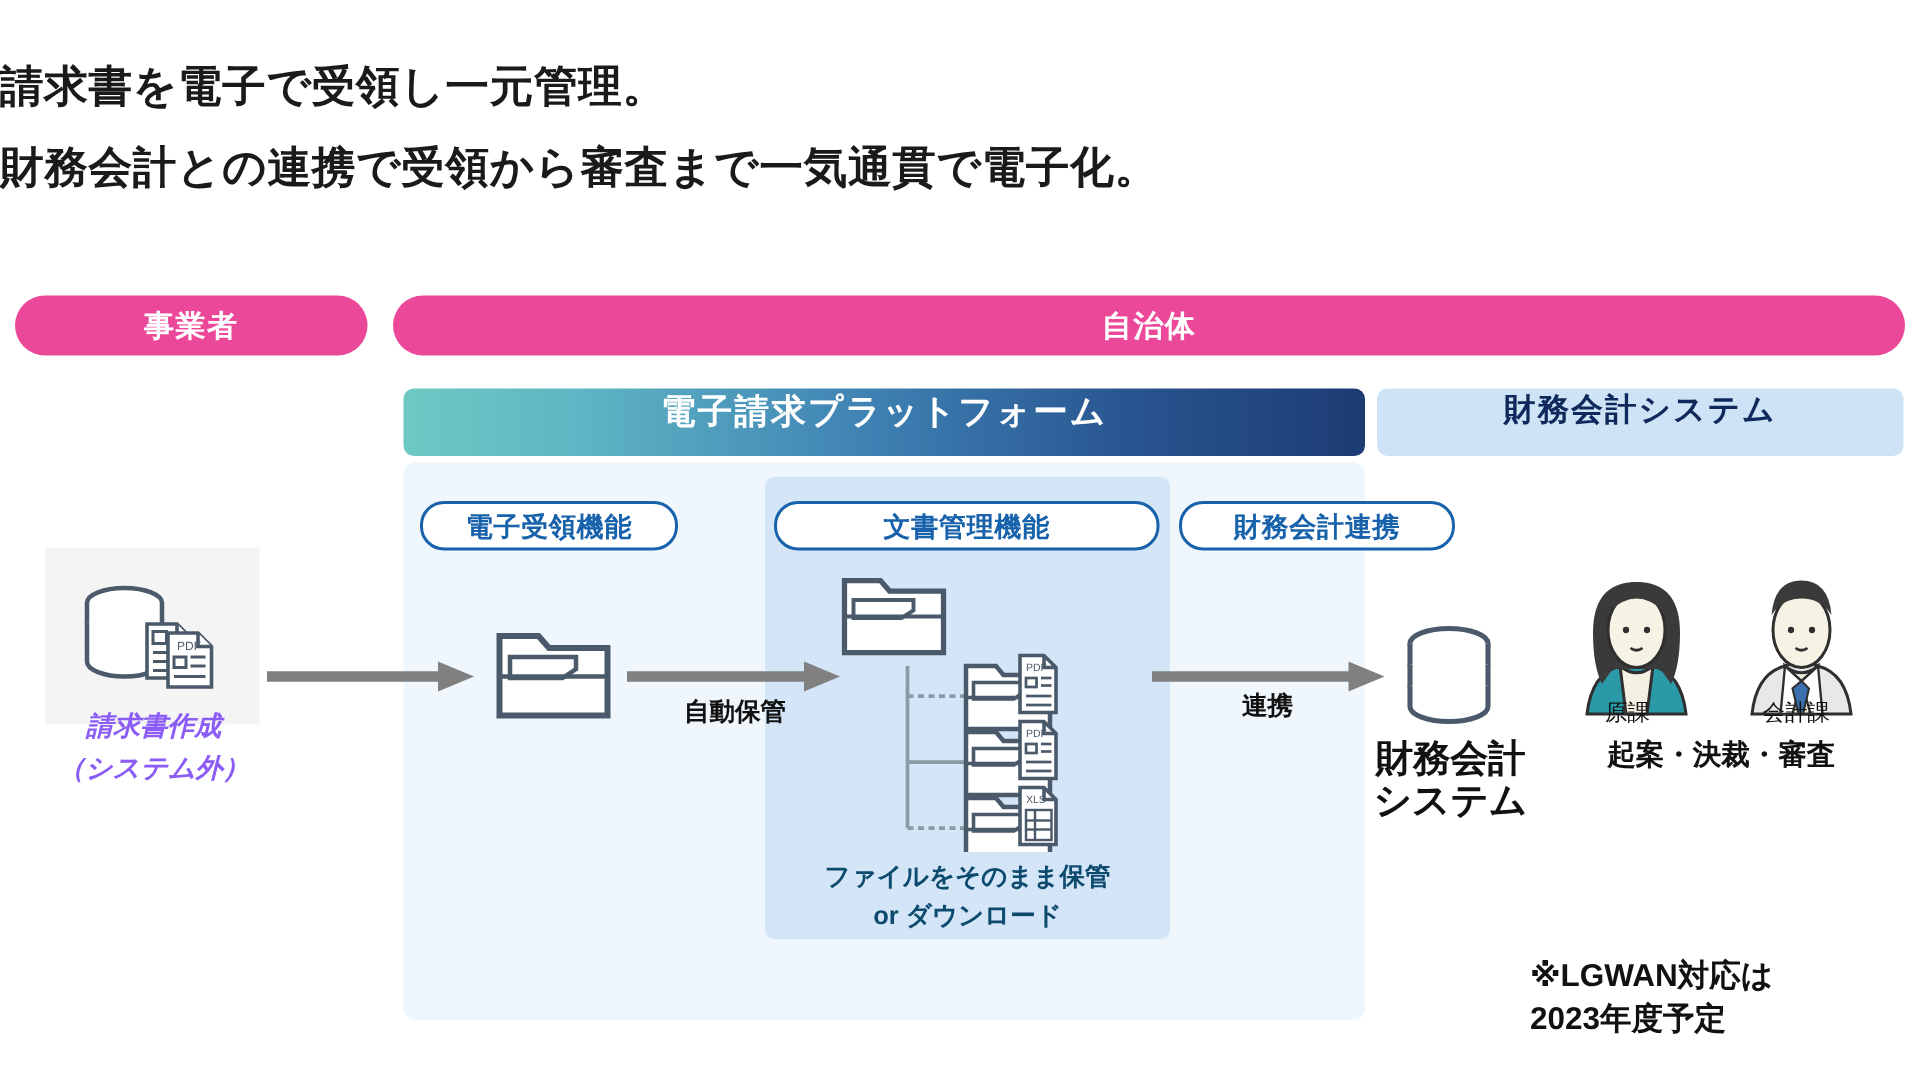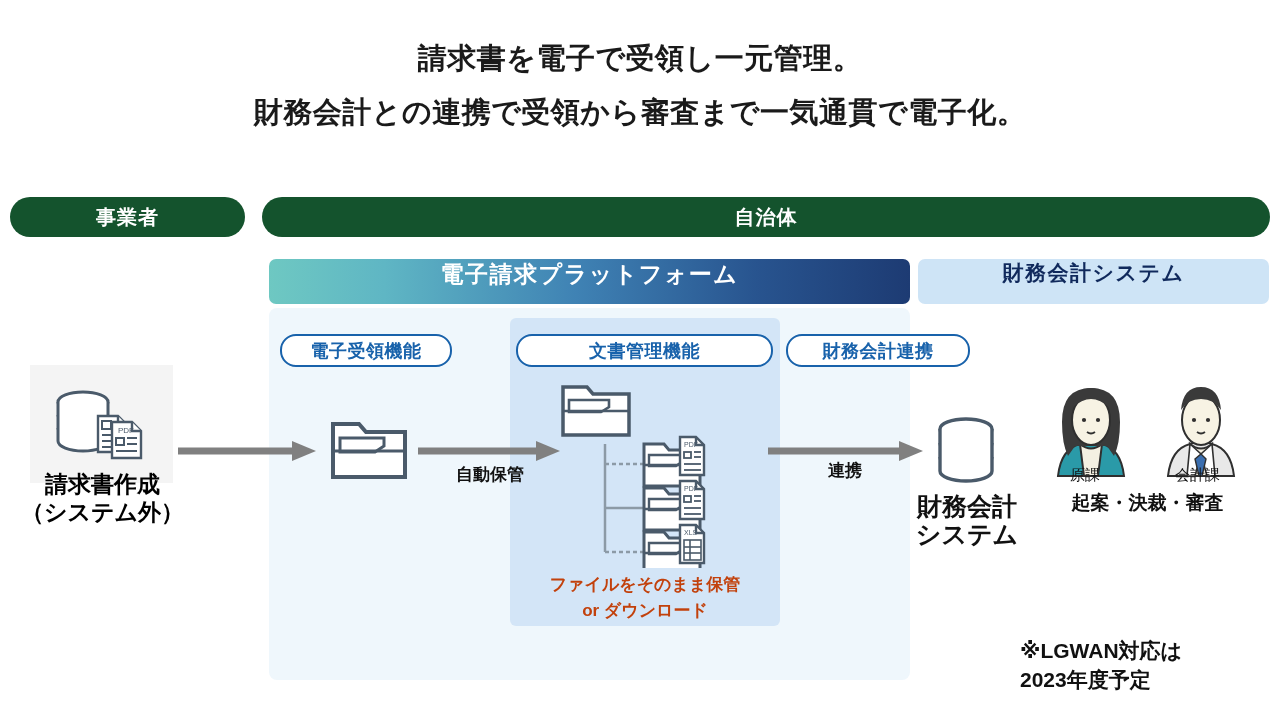--- a/index.html
+++ b/index.html
@@ -5,28 +5,28 @@
   * { box-sizing: border-box; margin: 0; padding: 0; }
   html, body {
     width: 1280px; height: 720px;
     background: #ffffff;
     font-family: "Liberation Sans", "DejaVu Sans", sans-serif;
     overflow: hidden;
   }
   #stage { position: relative; width: 1280px; height: 720px; background:#fff; }
 
   
-  .title-block { position:absolute; left:0; top:38px; width:1280px; text-align:center; }
+  .title-block { position:absolute; left:0; top:38px; width:1280px; text-align:left; }
   .title-line { font-weight:700; color:#1a1a1a; letter-spacing:.5px; }
   .title-line.l1 { font-size:29px; line-height:40px; }
   .title-line.l2 { font-size:29px; line-height:40px; margin-top:14px; }
 
   
   .pill {
-    position:absolute; background:#14532d; color:#ffffff;
+    position:absolute; background:#ec4899; color:#ffffff;
     border-radius:26px; display:flex; align-items:center; justify-content:center;
     font-size:20px; font-weight:700; letter-spacing:1px;
   }
   #pill-jigyosha { left:10px; top:197px; width:235px; height:40px; }
   #pill-jichitai  { left:262px; top:197px; width:1008px; height:40px; }
 
   
   .bar {
     position:absolute; border-radius:7px; display:flex;
     justify-content:center;
@@ -64,21 +64,21 @@
   #badge-renkei { left:786px; top:334px; width:184px; height:33px; }
 
   
   #src-box {
     position:absolute; left:30px; top:365px; width:143px; height:118px;
     background:#f4f4f4;
   }
   #src-icon { position:absolute; left:52px; top:388px; width:100px; height:72px; }
   #src-label {
     position:absolute; left:10px; top:470px; width:185px; text-align:center;
-    font-size:23px; font-weight:700; color:#000000; line-height:28px;
+    font-size:18px; font-weight:700; color:#8b5cf6; line-height:28px;font-style:italic;
   }
 
   
   .arrow-wrap { position:absolute; }
   .arrow-label {
     position:absolute; text-align:center;
     font-size:17px; font-weight:700; color:#111; line-height:25px;
   }
   #arrow1 { left:178px; top:440px; width:138px; height:22px; }
   #arrow1-label { left:168px; top:462px; width:160px; }
@@ -88,21 +88,21 @@
   #arrow3-label { left:780px; top:458px; width:130px; }
 
   
   #folder-recv { position:absolute; left:330px; top:418px; width:78px; height:62px; }
 
   
   #doc-tree { position:absolute; left:560px; top:382px; width:180px; height:186px; }
 
   #tree-caption {
     position:absolute; left:510px; top:572px; width:270px; text-align:center;
-    font-size:17px; font-weight:700; color:#c2410c; line-height:26px;
+    font-size:17px; font-weight:700; color:#0c4a6e; line-height:26px;
   }
 
   
   #db-right { position:absolute; left:936px; top:416px; width:60px; height:72px; }
   #db-right-label {
     position:absolute; left:896px; top:492px; width:142px; text-align:center;
     font-size:25px; font-weight:700; color:#111; line-height:28px;
   }
 
   

